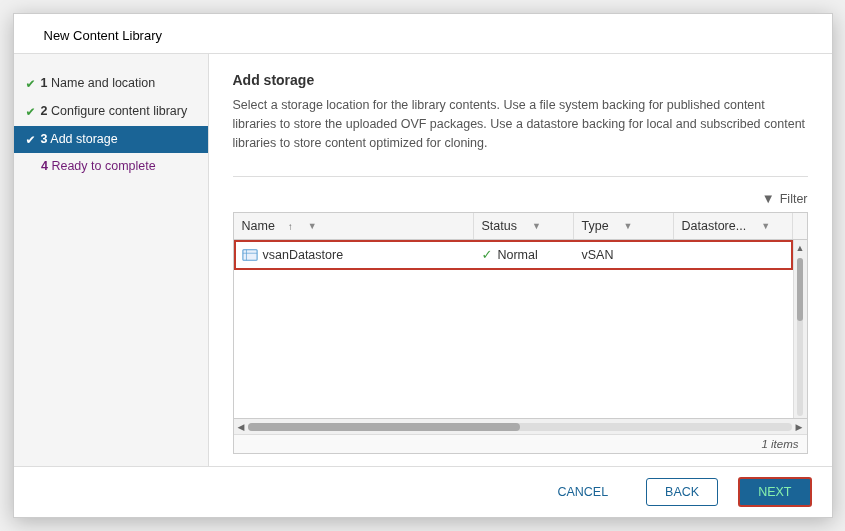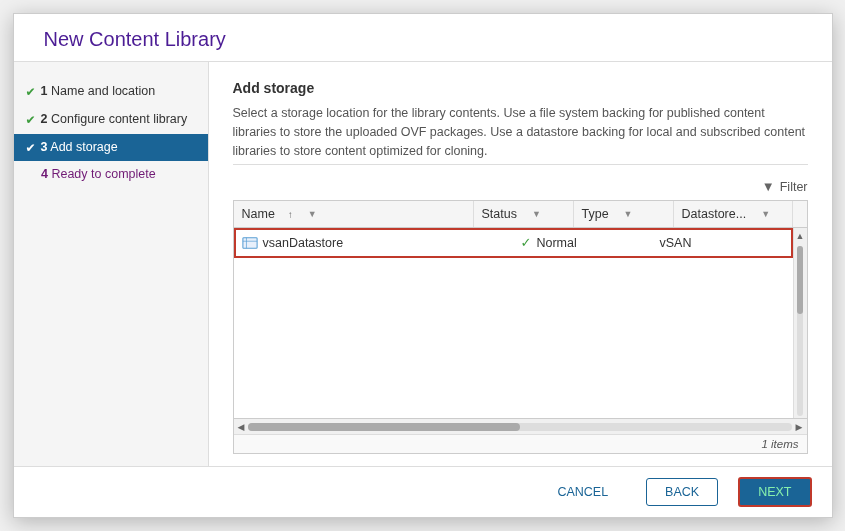--- a/index.html
+++ b/index.html
@@ -21,23 +21,23 @@
       border: 1px solid #ccc;
       box-shadow: 0 4px 20px rgba(0,0,0,0.25);
       display: flex;
       flex-direction: column;
     }
     .dialog-header {
       padding: 14px 20px 10px 20px;
       border-bottom: 1px solid #ddd;
     }
     .dialog-header h1 {
-      font-size: 20px;
+      font-size: 13px;
       font-weight: 400;
-      color: #4c1d95;
+      color: #000000;
       padding-left: 10px;
     }
     .dialog-body {
       display: flex;
       flex: 1;
       overflow: hidden;
     }
     
     .sidebar {
       width: 195px;
@@ -91,21 +91,21 @@
       font-weight: 600;
       color: #333;
       margin-bottom: 8px;
     }
     .section-desc {
       font-size: 12.5px;
       color: #555;
       line-height: 1.5;
       margin-bottom: 14px;
       border-bottom: 1px solid #ddd;
-      padding-bottom: 4px;
+      padding-bottom: 24px;
     }
     
     .filter-bar {
       display: flex;
       justify-content: flex-end;
       align-items: center;
       margin-bottom: 6px;
       gap: 5px;
       color: #555;
       font-size: 12.5px;
@@ -153,21 +153,20 @@
     .table-body {
       flex: 1;
       overflow-y: auto;
       overflow-x: hidden;
     }
     .table-row {
       display: grid;
       grid-template-columns: 240px 100px 100px 1fr;
       border-bottom: 1px solid #eee;
       font-size: 12.5px;
-      gap: 39px;
     }
     .table-row.selected {
       background: #fff;
       outline: 2px solid #c0392b;
       outline-offset: -2px;
     }
     .table-cell {
       padding: 7px 8px;
       display: flex;
       align-items: center;

